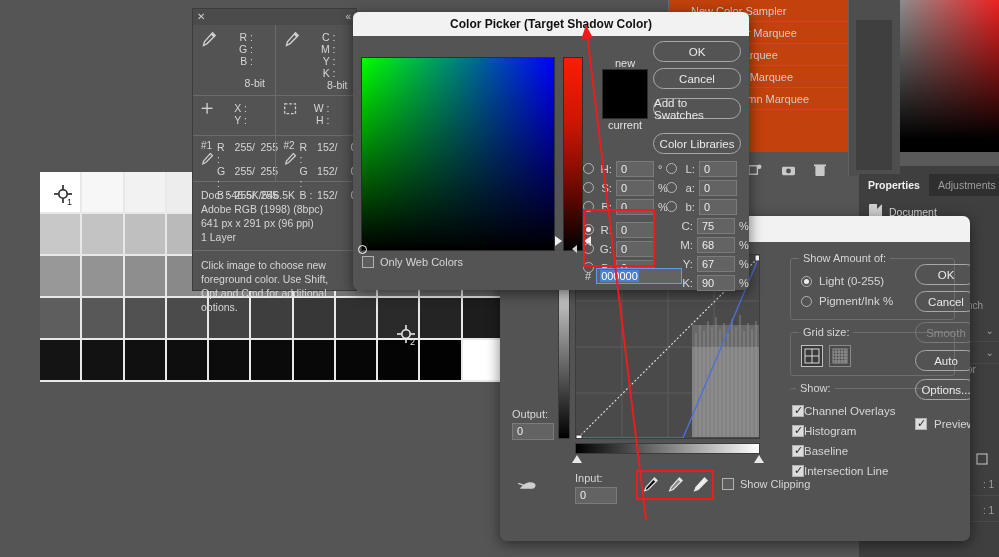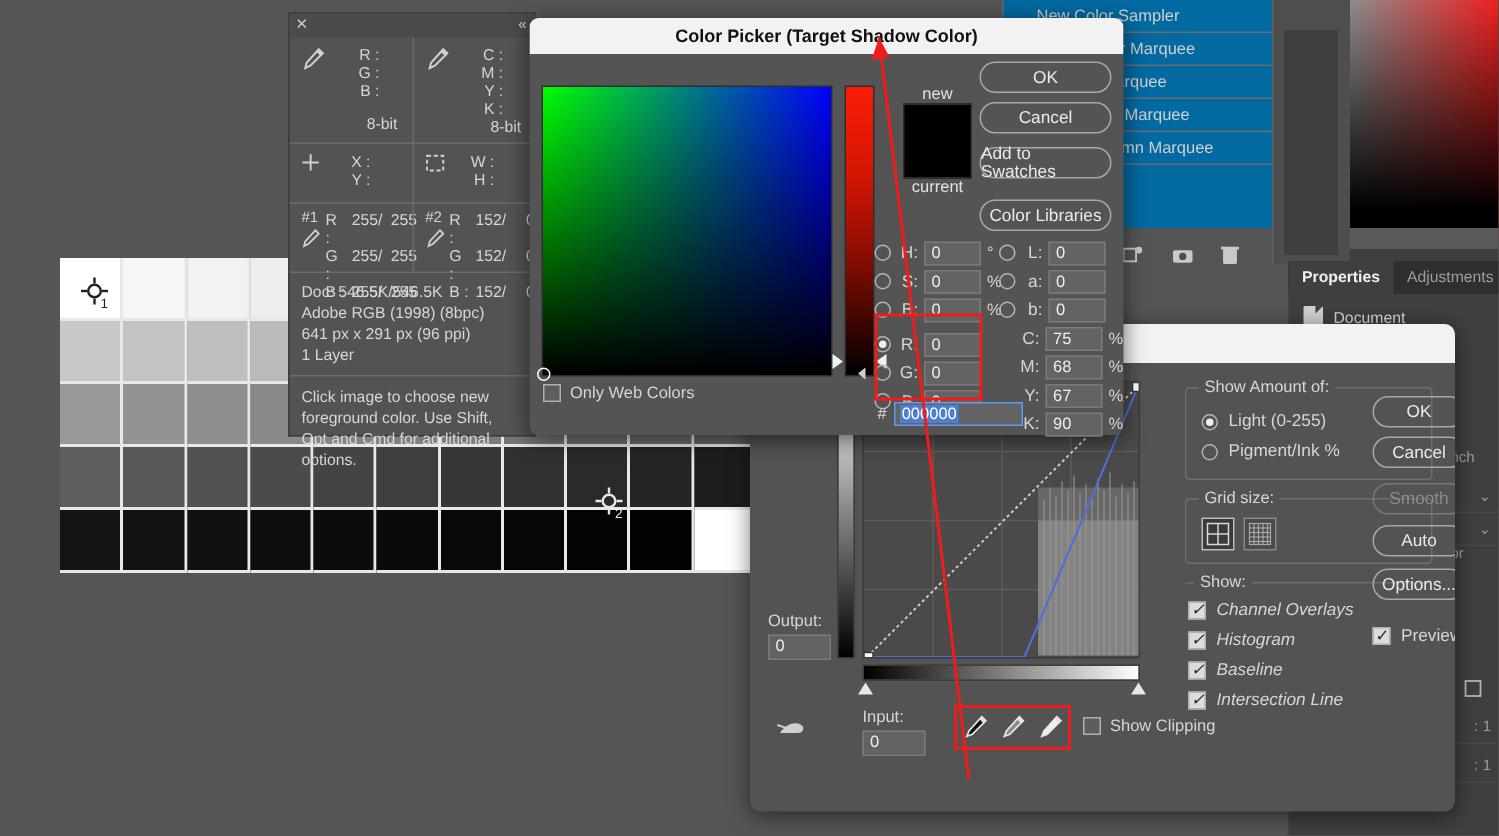--- a/index.html
+++ b/index.html
@@ -32,21 +32,21 @@
     background:
       linear-gradient(to bottom, rgba(0,0,0,0) 0%, rgba(0,0,0,1) 92%),
       linear-gradient(to right, #8d8d8d 0%, #ef2020 100%);
   }
   #doc-red-strip { left:900px; top:152px; width:99px; height:14px; background:#5a5a5a; }
   #doc-red-strip2 { left:900px; top:166px; width:99px; height:10px; background:#3f3f3f; }
 
   
   #hidden-menu {
     left: 668px; top: 0px; width: 180px; height: 152px;
-    background: #0369a1;
+    background: #c2410c;
     border-left: 1px solid #6a6a6a;
   }
   .menu-item {
     height: 22px; line-height: 22px; padding-left: 22px;
     border-bottom: 1px solid #6b6b6b;
     color: #cfcfcf; font-size: 11px; white-space: nowrap;
   }
   #panel-right-strip { left:848px; top:0px; width:52px; height:176px; background:#4e4e4e; border-left:1px solid #606060;}
   #panel-right-strip2 { left:856px; top:20px; width:36px; height:150px; background:#3f3f3f;}
 
@@ -202,21 +202,21 @@
 
   #cv-right { position:absolute; left: 290px; top: 16px; width: 165px; }
   .fieldset {
     border: 1px solid #6e6e6e; border-radius: 3px; padding: 12px 8px 8px 10px;
     position: relative; margin-bottom: 12px;
   }
   .fieldset > .legend {
     position:absolute; top:-7px; left: 8px; background:#535353; padding: 0 4px; font-size:11px;
   }
   .radio-row { display:flex; align-items:center; gap:7px; height:20px; font-size: 11.5px; text-align: right;}
-  .chk-row { display:flex; align-items:flex-start; gap:7px; height:20px; font-size: 11.5px; font-style: italic; }
+  .chk-row { display:flex; align-items:center; height:20px; font-size: 11.5px; }
   #grid-btns { display:flex; gap: 6px; }
   .grid-btn { width: 22px; height: 22px; border:1px solid #8a8a8a; background:#4b4b4b; }
   .grid-btn.sel { background:#3a3a3a; border-color:#c0c0c0; }
 
   .cvbtn {
     position:absolute; left: 415px; width: 62px; height: 21px;
     border: 1px solid #a8a8a8; border-radius: 11px;
     display:flex;align-items:center;justify-content:center;
     font-size: 11.5px; color:#eaeaea;
   }

